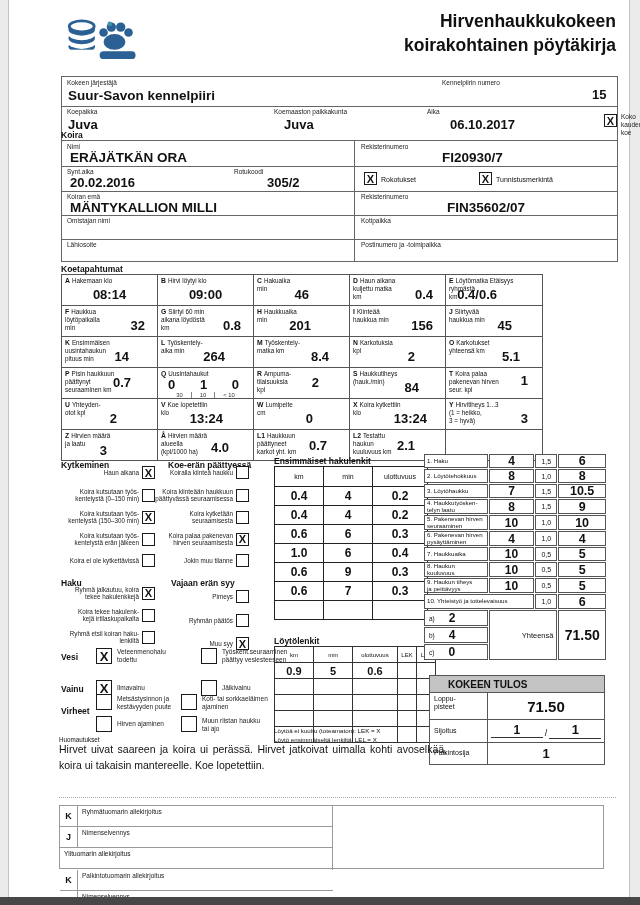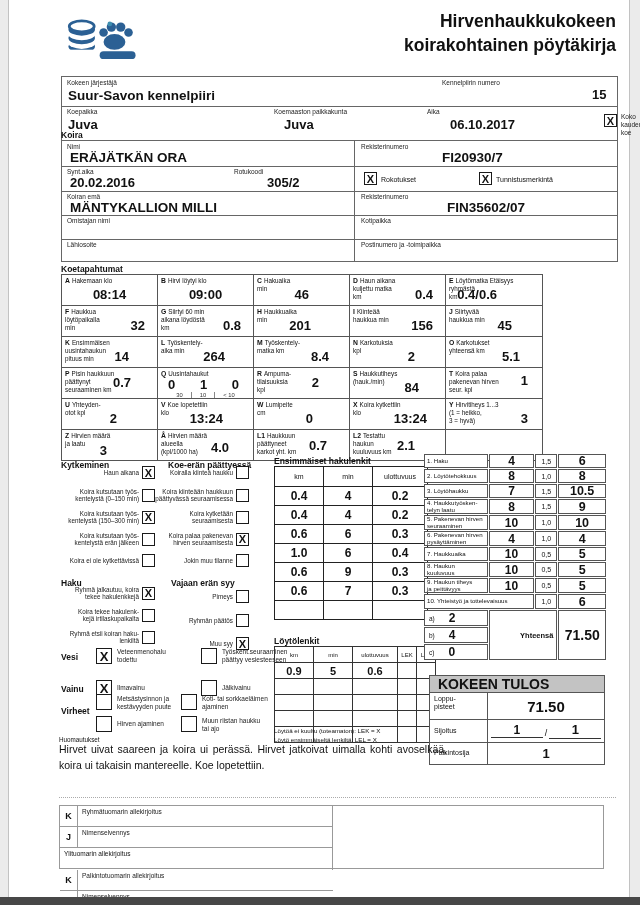--- a/index.html
+++ b/index.html
@@ -49,21 +49,21 @@
   .pc{border:1px solid #555;box-sizing:border-box;margin-right:1px;background:#fff;
     display:flex;align-items:center;}
   .plab{width:64px;padding-left:2px;font-size:6.1px;line-height:1.12;white-space:pre-line;}
   .ptuo{width:46px;justify-content:center;font-weight:bold;font-size:12px;}
   .pker{width:22px;justify-content:center;font-size:7px;}
   .ptul{width:48px;justify-content:center;font-weight:bold;font-size:12.5px;}
   .phdr{font-size:7px;justify-content:center;font-weight:normal;}
   
   .ktbox{position:absolute;left:420px;top:675px;width:176px;border:1.5px solid #555;box-sizing:border-box;background:#fff;}
   .kthead{height:16px;background:#c3c3c3;border-bottom:1px solid #555;display:flex;align-items:center;
-    padding-left:8px;font-weight:bold;font-size:14px;}
+    padding-left:18px;font-weight:bold;font-size:10px;}
   .ktrow{display:flex;border-bottom:1px solid #555;}
   .ktrow:last-child{border-bottom:none;}
   .ktlab{width:58px;border-right:1px solid #555;padding:2px 0 0 4px;font-size:7px;line-height:1.2;white-space:pre-line;box-sizing:border-box;}
   .ktval{flex:1;display:flex;align-items:center;justify-content:center;}
   .uline{width:52px;border-bottom:1.2px solid #333;text-align:center;font-weight:bold;font-size:12px;line-height:1.1;}
   
   .sigbox{position:absolute;left:50px;top:805px;width:545px;height:64px;border:1px solid #999;box-sizing:border-box;display:flex;flex-wrap:wrap;}
   .sighalf{width:272.5px;box-sizing:border-box;}
   .sigrow{display:flex;height:21px;border-bottom:1px solid #999;box-sizing:border-box;}
   .sigk{width:18px;border-right:1px solid #999;display:flex;align-items:center;justify-content:center;
@@ -601,21 +601,21 @@
               <span style="font-weight:bold;font-size:12px;margin-left:14px">4</span>
             </div>
           </div>
         <div class="prowd" style="height:16px">
             <div class="pc" style="width:64px;font-size:6.5px;padding-left:4px">
               <span>c)</span>
               <span style="font-weight:bold;font-size:12px;margin-left:14px">0</span>
             </div>
           </div>
       </div>
-      <div class="pc" style="width:69px;height:50px;justify-content:flex-end;padding-right:3px;font-size:7.5px;font-weight:bold">Yhteensä</div>
+      <div class="pc" style="width:69px;height:50px;justify-content:flex-end;padding-right:3px;font-size:7.5px;font-weight:normal">Yhteensä</div>
       <div class="pc" style="width:48px;height:50px;justify-content:center;font-weight:bold;font-size:14px">71.50</div>
     </div>
   </div>
 
   <div class="ktbox">
     <div class="kthead">KOKEEN TULOS</div>
     <div class="ktrow" style="height:26px">
       <div class="ktlab">Loppu-
 pisteet</div>
       <div class="ktval" style="font-weight:bold;font-size:15px">71.50</div>

